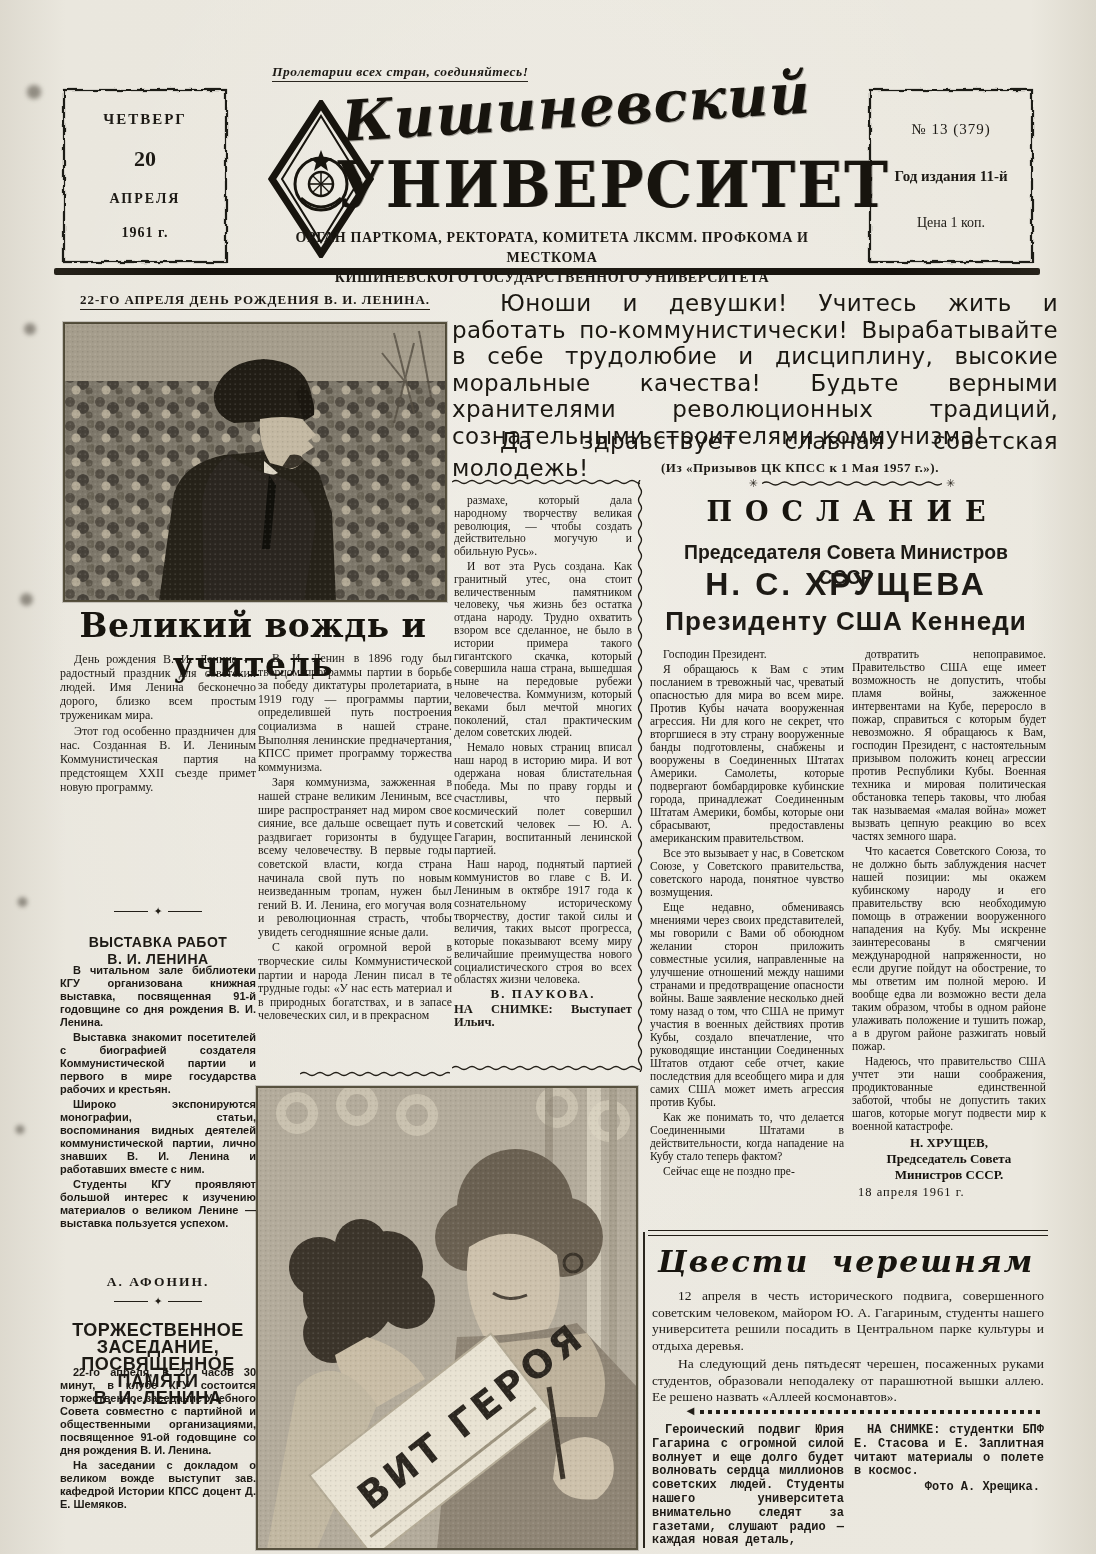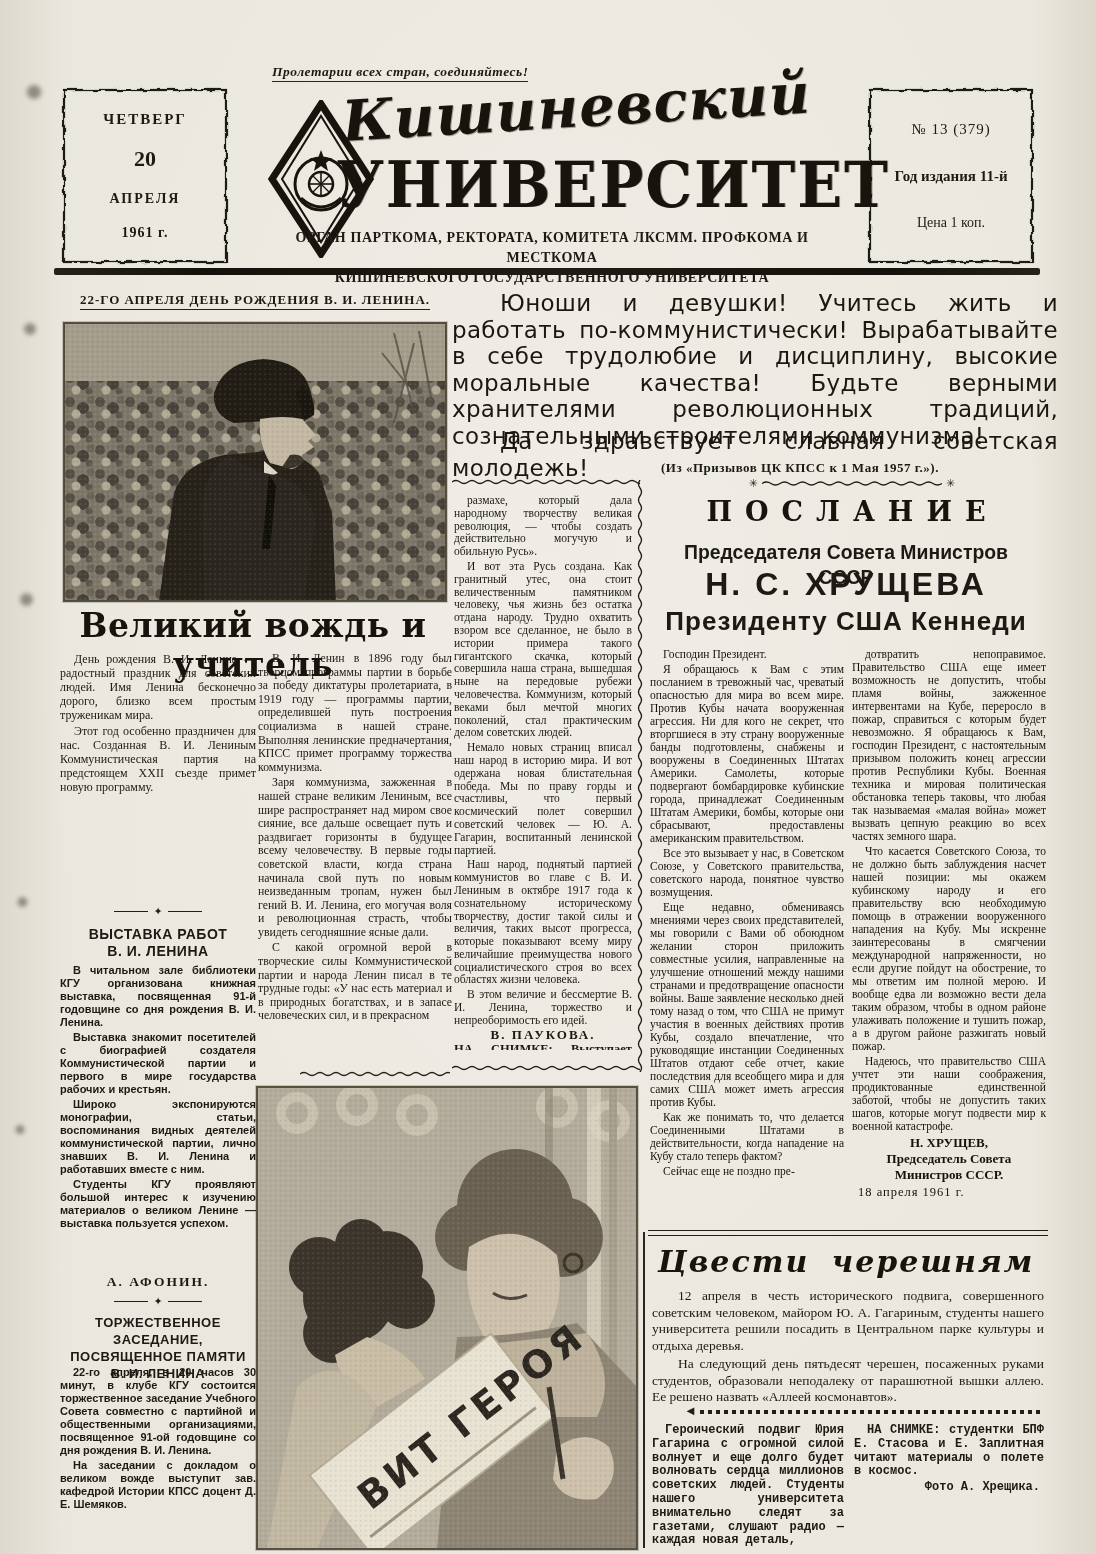--- a/index.html
+++ b/index.html
@@ -48,21 +48,21 @@
   .headline-lenin{font:700 33px "DejaVu Serif",serif;text-align:center;letter-spacing:.5px;color:#17140e;}
   .serifcol{font:400 12px/14px "Liberation Serif",serif;text-align:justify;overflow:hidden;}
   .serifcol p{margin:0 0 2px;text-indent:14px;}
   .serifcol-sm{font:400 11.5px/12.8px "Liberation Serif",serif;text-align:justify;overflow:hidden;}
   .serifcol-sm p{margin:0 0 2px;text-indent:13px;}
   .sanscol{font:700 11px/13px "Liberation Sans","DejaVu Sans",sans-serif;text-align:justify;overflow:hidden;}
   .sanscol p{margin:0 0 2px;text-indent:13px;}
   .divider-orn{display:flex;align-items:center;justify-content:center;gap:5px;color:#221e17;}
   .divider-orn::before,.divider-orn::after{content:"";height:1px;background:#221e17;width:34px;}
   .divider-orn .dia{font-size:11px;line-height:10px;}
-  .sans-title{font:700 14px/17px "Liberation Sans","DejaVu Sans",sans-serif;text-align:center;letter-spacing:.5px;}
+  .sans-title{font:700 14px/17px "Liberation Sans","DejaVu Sans",sans-serif;text-align:center;letter-spacing:.5px;margin-top:8px;}
   .byline{font:700 13.5px "Liberation Serif",serif;letter-spacing:2px;text-align:center;}
   .slogan-big{font:400 23px/26.5px "DejaVu Sans",sans-serif;color:#1b1812;text-align:justify;letter-spacing:.3px;}
   .slogan-big p{margin:0;text-indent:48px;}
   .slogan-attr{font:700 13px "Liberation Serif",serif;text-align:center;letter-spacing:.5px;}
   .colC-end-byline{text-indent:0!important;text-align:center;font-weight:700;font-size:13px;letter-spacing:2px;}
   .colC-caption{text-indent:0!important;font-weight:700;font-size:12.5px;}
   .posl-orn{display:flex;align-items:center;justify-content:center;gap:4px;}
   .posl-orn .star{font-size:11px;line-height:10px;color:#221e17;}
   .posl-title{font:700 27px "DejaVu Serif",serif;letter-spacing:13px;text-align:center;color:#17140e;text-indent:13px;}
   .posl-sub1{font:700 20px/24px "Liberation Sans","DejaVu Sans",sans-serif;text-align:center;transform:scale(.97,1.05);}
@@ -214,21 +214,21 @@
     <p>Выставка знакомит посетителей с биографией создателя Коммунистической партии и первого в мире государства рабочих и крестьян.</p>
     <p>Широко экспонируются монографии, статьи, воспоминания видных деятелей коммунистической партии, лично знавших В. И. Ленина и работавших вместе с ним.</p>
     <p>Студенты КГУ проявляют большой интерес к изучению материалов о великом Ленине — выставка пользуется успехом.</p>
   </div>
   <div class="abs byline" style="left:60px;top:1274px;width:196px;">А. АФОНИН.</div>
 
   <div class="abs divider-orn" style="left:60px;top:1296px;width:196px;">
       <span class="dia">✦</span>
     </div>
 
-  <div class="abs sans-title" style="left:58px;top:1314px;width:200px;font-size:13px;">
+  <div class="abs sans-title" style="left:58px;top:1314px;width:200px;font-size:18px;">
     <div>ТОРЖЕСТВЕННОЕ ЗАСЕДАНИЕ,</div>
     <div>ПОСВЯЩЕННОЕ ПАМЯТИ</div>
     <div>В. И. ЛЕНИНА</div>
   </div>
   <div class="abs sanscol" style="left:60px;top:1366px;width:196px;height:182px;">
     <p>22-го апреля, в 20 часов 30 минут, в клубе КГУ состоится торжественное заседание Учебного Совета совместно с партийной и общественными организациями, посвященное 91-ой годовщине со дня рождения В. И. Ленина.</p>
     <p>На заседании с докладом о великом вожде выступит зав. кафедрой Истории КПСС доцент Д. Е. Шемяков.</p>
   </div>
 
   <div class="abs serifcol" style="left:258px;top:652px;width:194px;height:428px;font-size:11.8px;line-height:13.6px;">
@@ -302,21 +302,20 @@
   </svg>
   <svg class="abs wave-line" style="left:452px;top:1064px;" width="188" height="8" viewBox="0 0 188 8">
     <path fill="none" stroke="#221e17" stroke-width="1.3" d="M0 4 Q 4 1 8 4 T 16 4 T 24 4 T 32 4 T 40 4 T 48 4 T 56 4 T 64 4 T 72 4 T 80 4 T 88 4 T 96 4 T 104 4 T 112 4 T 120 4 T 128 4 T 136 4 T 144 4 T 152 4 T 160 4 T 168 4 T 176 4 T 184 4 T 192 4"></path>
   </svg>
 
   <div class="abs serifcol-sm" style="left:454px;top:494px;width:178px;height:556px;">
     <p>размахе, который дала народному творчеству великая революция, — чтобы создать действительно могучую и обильную Русь».</p>
     <p>И вот эта Русь создана. Как гранитный утес, она стоит величественным памятником человеку, чья жизнь без остатка отдана народу. Трудно охватить взором все сделанное, не было в истории примера такого гигантского скачка, который совершила наша страна, вышедшая ныне на передовые рубежи человечества. Коммунизм, который веками был мечтой многих поколений, стал практическим делом советских людей.</p>
     <p>Немало новых страниц вписал наш народ в историю мира. И вот одержана новая блистательная победа. Мы по праву горды и счастливы, что первый космический полет совершил советский человек — Ю. А. Гагарин, воспитанный ленинской партией.</p>
     <p>Наш народ, поднятый партией коммунистов во главе с В. И. Лениным в октябре 1917 года к сознательному историческому творчеству, достиг такой силы и величия, таких высот прогресса, которые показывают всему миру величайшие преимущества нового социалистического строя во всех областях жизни человека.</p>
-    <p>В этом величие и бессмертие В. И. Ленина, торжество и непреоборимость его идей.</p>
     <p class="colC-end-byline">В. ПАУКОВА.</p>
     <p class="colC-caption">НА СНИМКЕ: Выступает Ильич.</p>
   </div>
 
   <div class="abs posl-orn" style="left:742px;top:478px;width:220px;">
     <span class="star">✳</span>
     <svg width="180" height="10" viewBox="0 0 180 10">
       <path fill="none" stroke="#221e17" stroke-width="1.4" transform="translate(0,1.5)" d="M0 4 Q 4.5 1 9 4 T 18 4 T 27 4 T 36 4 T 45 4 T 54 4 T 63 4 T 72 4 T 81 4 T 90 4 T 99 4 T 108 4 T 117 4 T 126 4 T 135 4 T 144 4 T 153 4 T 162 4 T 171 4 T 180 4"></path>
     </svg>
     <span class="star">✳</span>

